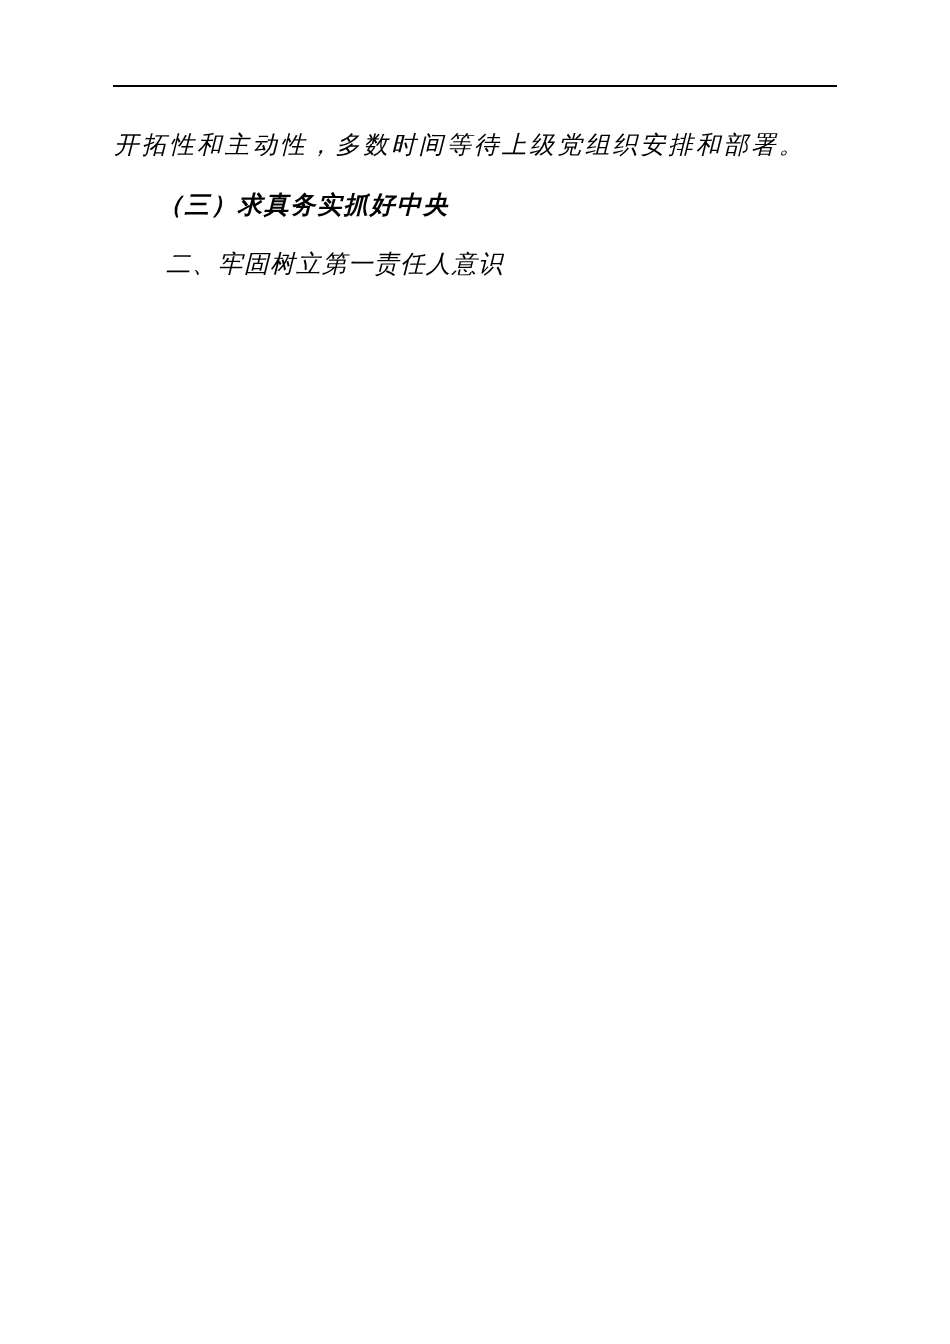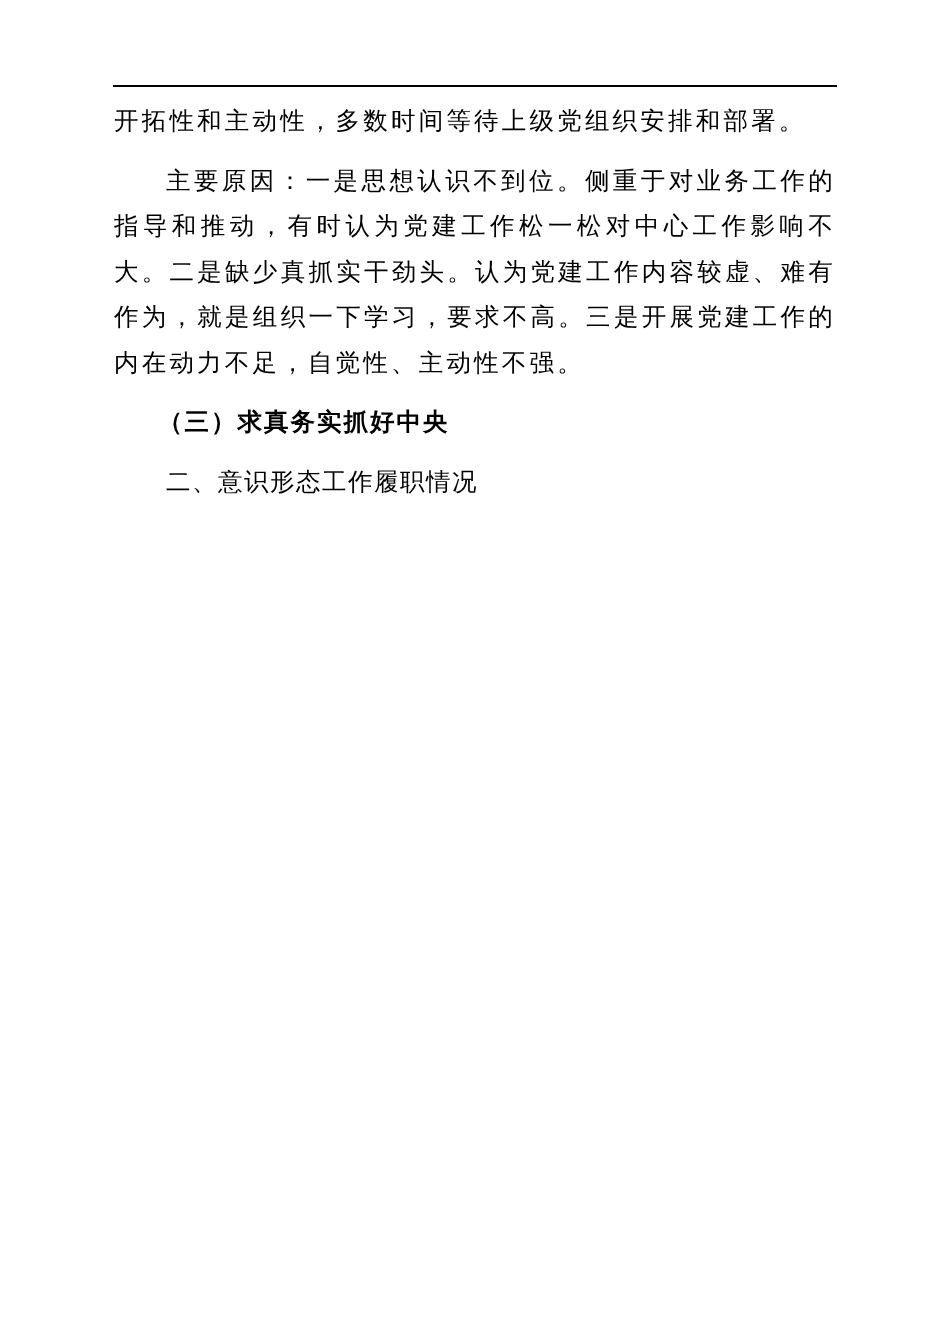--- a/index.html
+++ b/index.html
@@ -19,26 +19,27 @@
       position: absolute;
       left: 113px;
       top: 85px;
       width: 724px;
       height: 2px;
       background: #000;
     }
     .content {
       position: absolute;
       left: 114px;
-      top: 98px;
+      top: 122px;
       width: 722px;
       font-size: 24.5px;
       line-height: 45.5px;
       letter-spacing: 3.2px;
       text-align: justify;
+      font-style: italic;
     }
     .content p {
       margin: 0;
       padding: 0;
     }
     .p-cont {
       text-indent: 0;
       margin-bottom: 14px !important;
     }
     .p {
@@ -64,21 +65,20 @@
     }
   </style>
 </head>
 <body>
 
 <div class="header-rule"></div>
 
 <div class="content">
   <p class="p-cont">开拓性和主动性，多数时间等待上级党组织安排和部署。</p>
 
-  <p class="p">主要原因：一是思想认识不到位。侧重于对业务工作的指导和推动，有时认为党建工作松一松对中心工作影响不大。二是缺少真抓实干劲头。认为党建工作内容较虚、难有作为，就是组织一下学习，要求不高。三是开展党建工作的内在动力不足，自觉性、主动性不强。</p>
 
   <p class="h3">（三）求真务实抓好中央</p>
 
 
 
 
-  <p class="h2">二、意识形态工作履职情况</p>
+  <p class="h2">二、牢固树立第一责任人意识</p>
 </div>
 
 </body></html>

